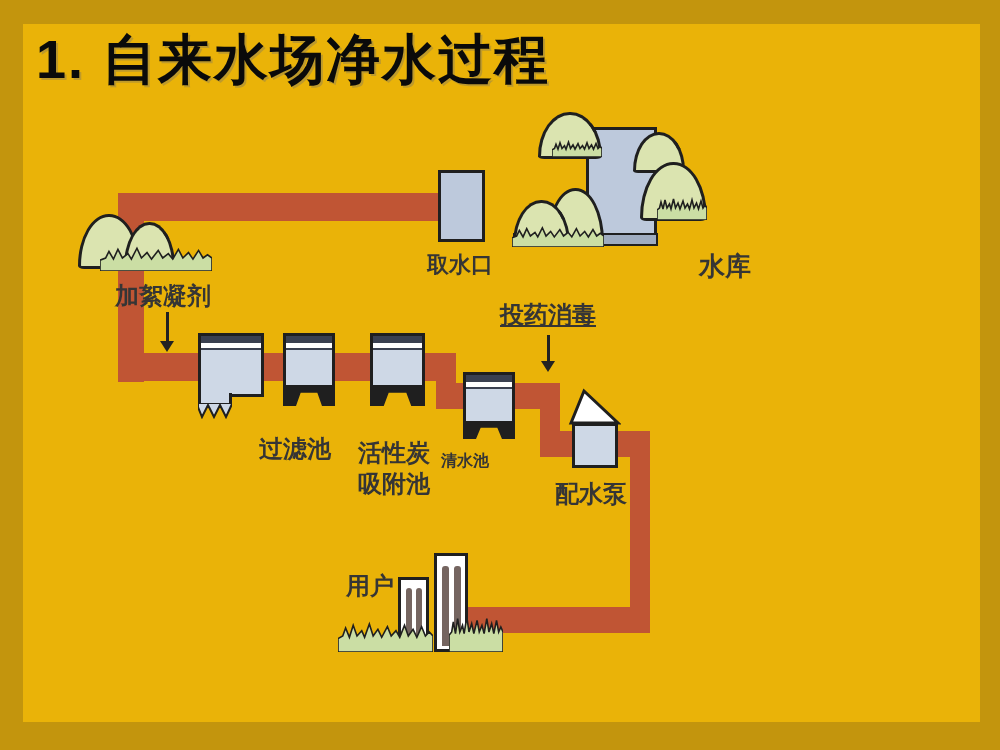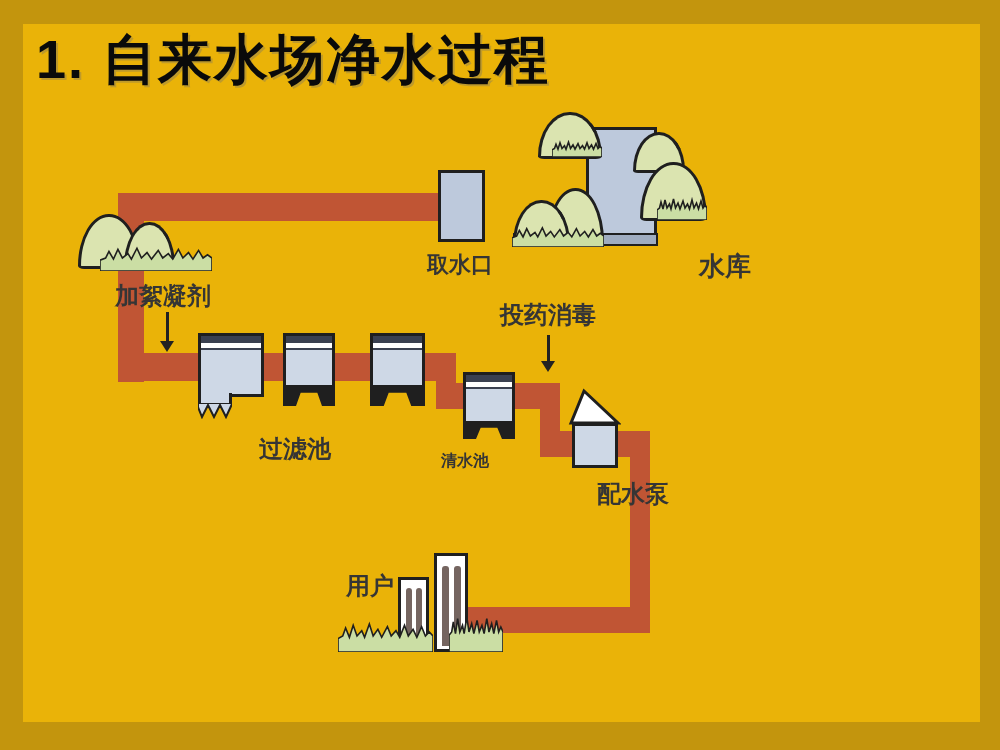--- a/index.html
+++ b/index.html
@@ -153,39 +153,41 @@
       <div class="stripe"></div>
     </div>
     <div class="legs" style="left:283px;top:386px;width:52px;height:20px;"></div>
     <div class="lbl" style="left:259px;top:434px;font-size:24px;">过滤池</div>
 
     <div class="box tank" style="left:370px;top:333px;width:55px;height:55px;">
       <div class="cap"></div>
       <div class="stripe"></div>
     </div>
     <div class="legs" style="left:370px;top:386px;width:55px;height:20px;"></div>
-
-    <div class="lbl" style="left:500px;top:300px;font-size:24px;">投药消毒</div>
+    <div class="lbl center" style="left:356px;top:438px;width:76px;font-size:24px;">活性炭
+吸附池</div>
+
+    <div class="lbl" style="left:500px;top:300px;font-size:24px;text-decoration:underline;">投药消毒</div>
     <div class="arrow" style="left:541px;top:335px;height:37px;">
       <i class="shaft" style="height:27px;"></i>
         <i class="head"></i>
     </div>
 
     <div class="box tank" style="left:463px;top:372px;width:52px;height:52px;">
       <div class="cap"></div>
       <div class="stripe"></div>
     </div>
     <div class="legs" style="left:463px;top:422px;width:52px;height:17px;"></div>
     <div class="lbl" style="left:441px;top:451px;font-size:16px;">清水池</div>
 
     <svg class="pump-tri" style="left:567px;top:388px;width:54px;height:37px;" viewBox="0 0 54 37">
       <polygon points="4,35 17,3 51,35"></polygon>
     </svg>
     <div class="box tank" style="left:572px;top:423px;width:46px;height:45px;"></div>
-    <div class="lbl" style="left:555px;top:479px;font-size:24px;margin-left:42px;">配水泵</div>
+    <div class="lbl" style="left:555px;top:479px;font-size:24px;">配水泵</div>
 
     <div class="lbl" style="left:346px;top:571px;font-size:24px;">用户</div>
     <div class="tower" style="left:398px;top:577px;width:31px;height:73px;">
       <div class="win" style="left:5px;top:8px;width:6px;height:58px;"></div>
       <div class="win" style="left:15px;top:8px;width:6px;height:58px;"></div>
     </div>
     <div class="tower" style="left:434px;top:553px;width:34px;height:99px;">
       <div class="win" style="left:5px;top:10px;width:7px;height:80px;"></div>
       <div class="win" style="left:17px;top:10px;width:7px;height:80px;"></div>
     </div>

